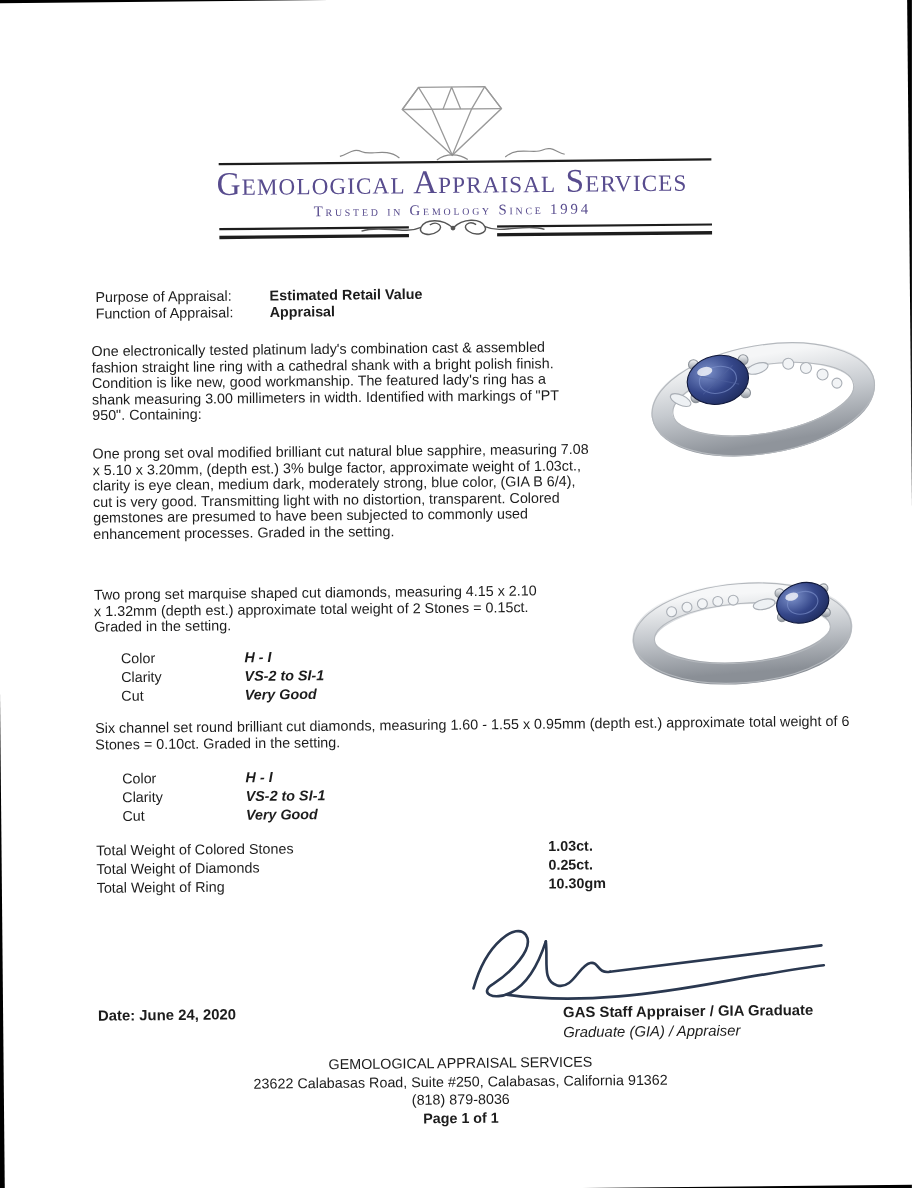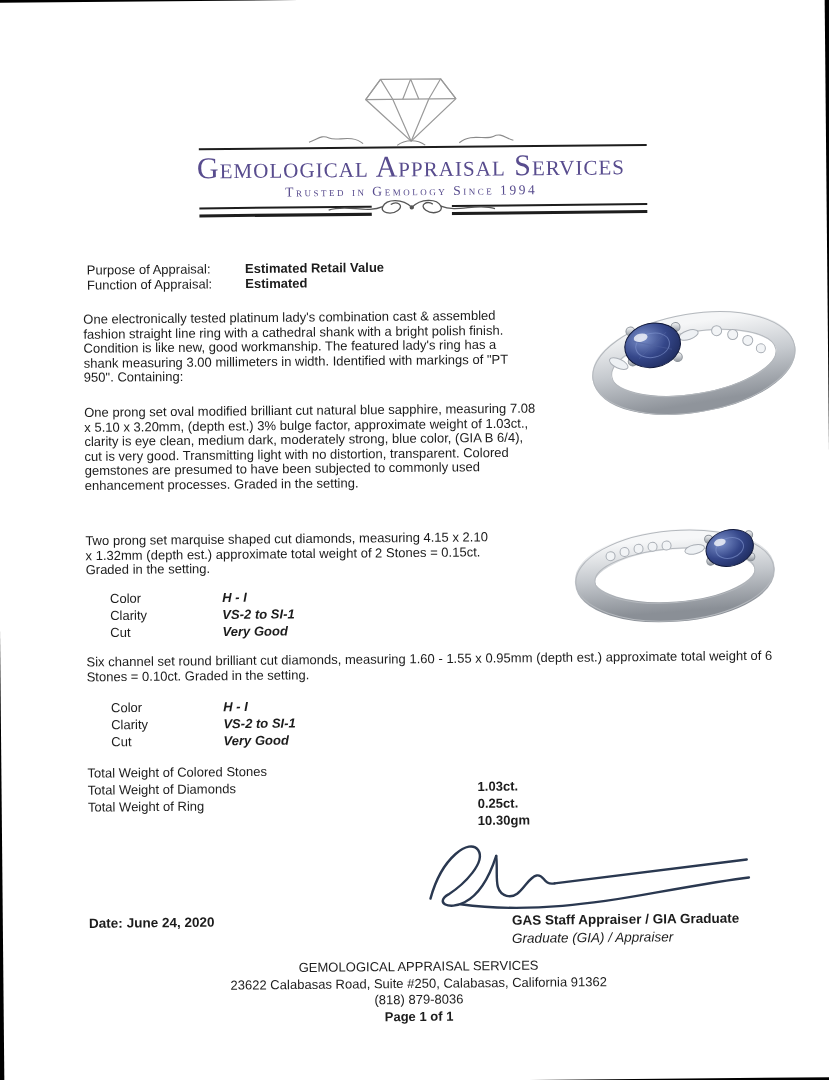--- a/index.html
+++ b/index.html
@@ -31,21 +31,21 @@
   
   .bodytext{font-size:13px;line-height:14.6px;color:#1c1c1c;}
   .kvrow{position:absolute;left:90px;font-size:13px;}
   .kvrow .klabel{display:inline-block;width:158px;}
   .kvrow .kvalue{font-weight:bold;}
   .para{position:absolute;}
   .gradrow{position:absolute;left:110px;font-size:13px;}
   .gradrow .glabel{display:inline-block;width:112px;}
   .gradrow .gvalue{font-weight:bold;font-style:italic;}
   .totrow{position:absolute;left:86px;right:0;font-size:13px;}
-  .totrow .tvalue{position:absolute;left:389px;font-weight:bold;margin-top:17px;}
+  .totrow .tvalue{position:absolute;left:410px;font-weight:bold;}
   
   .photo{position:absolute;background:#fff;}
   
   .sig{position:absolute;left:405px;top:834px;}
   .dateline{position:absolute;left:86px;top:912px;font-size:13.5px;font-weight:bold;}
   .signer-title{position:absolute;left:508px;top:913px;font-size:13.5px;font-weight:bold;}
   .signer-sub{position:absolute;left:508px;top:931px;font-size:13.5px;font-style:italic;}
   .footer-line{position:absolute;left:0;right:0;text-align:center;font-size:13px;}
   .f1{top:958px;}.f2{top:975px;}.f3{top:991px;}.f4{top:1008px;font-weight:bold;}
 </style>
@@ -85,21 +85,21 @@
       <path d="M66,11 C50,18 30,8 12,14"></path>
       <path d="M124,11 C140,18 160,8 178,14"></path>
     </g>
     <circle cx="95" cy="12" r="2.2" fill="#555"></circle>
   </svg>
 
   <div class="kvrow" style="top:260px;">
     <span class="klabel">Purpose of Appraisal:</span><span class="kvalue">Estimated Retail Value</span>
   </div>
   <div class="kvrow" style="top:275px;">
-    <span class="klabel">Function of Appraisal:</span><span class="kvalue">Estimated</span>
+    <span class="klabel">Function of Appraisal:</span><span class="kvalue">Appraisal</span>
   </div>
 
   <div class="para bodytext" style="left:86px;top:310px;width:432px;">One electronically tested platinum lady's combination cast &amp; assembled fashion straight line ring with a cathedral shank with a bright polish finish. Condition is like new, good workmanship. The featured lady's ring has a shank measuring 3.00 millimeters in width. Identified with markings of "PT 950".  Containing:</div>
 
   <svg class="photo" style="left:550px;top:296px;" width="264" height="132" viewBox="0 0 264 132">
     <defs>
       <linearGradient id="met1" x1="0" y1="0" x2="0" y2="1">
         <stop offset="0" stop-color="#f5f6f7"></stop>
           <stop offset="0.5" stop-color="#c6cacf"></stop>
           <stop offset="1" stop-color="#8f949b"></stop>

